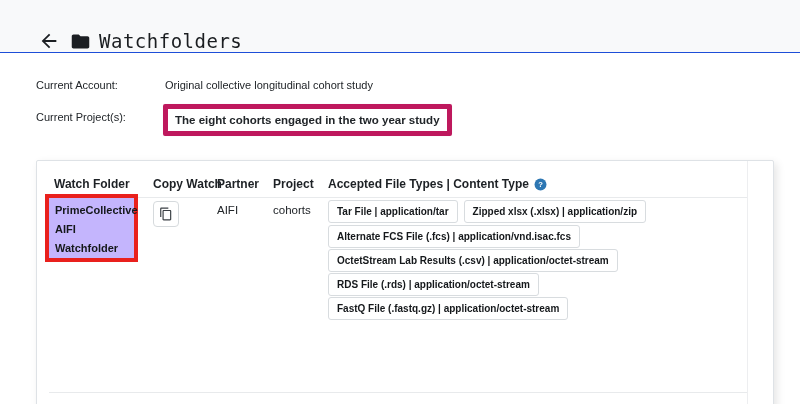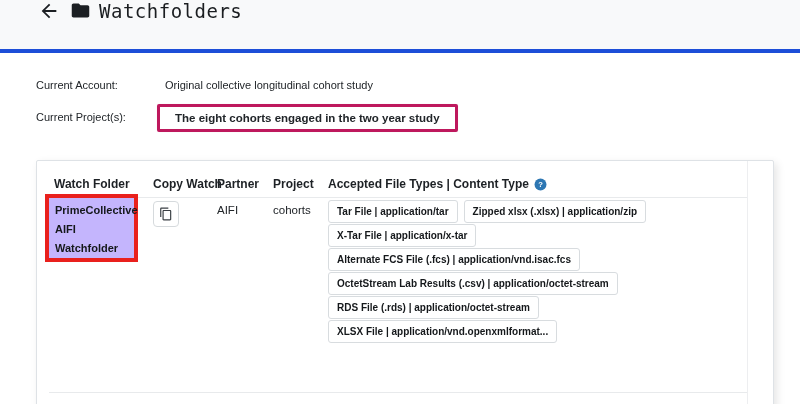--- a/index.html
+++ b/index.html
@@ -12,36 +12,36 @@
   }
   *{box-sizing:border-box;margin:0;padding:0;}
   body{margin:0;background:#fff;}
   .screen{
     position:relative;width:800px;height:404px;overflow:hidden;background:#fff;
     font-family:"Liberation Sans",sans-serif;color:var(--text-primary);
   }
   
   .topbar{
     position:absolute;left:0;top:0;width:800px;height:53px;
-    background:var(--topbar-bg);border-bottom:4px solid #1d4ed8;
-    display:flex;align-items:flex-start;padding-left:38px;gap:6px;
+    background:var(--topbar-bg);border-bottom:1px solid #1d4ed8;
+    display:flex;align-items:flex-end;padding-left:38px;gap:6px;
   }
   .back-btn{display:flex;align-items:center;justify-content:center;background:none;border:none;cursor:pointer;margin-right:4px;}
   .page-title{
     font-family:"DejaVu Sans Mono",monospace;font-size:19px;font-weight:500;
     letter-spacing:.5px;color:#1b1e21;margin-left:2px;
   }
   
   .lbl{position:absolute;font-size:11px;color:var(--text-primary);}
   .acct-label{left:36px;top:79px;}
   .acct-value{left:165px;top:79px;text-align:right;}
   .proj-label{left:36px;top:111px;}
   .proj-chip{
-    position:absolute;left:157px;top:104px;background:#fff;
-    border:3px solid #be185d;border-radius:2px;padding:5px 15px;
+    position:absolute;left:163px;top:104px;background:#fff;
+    border:5px solid #be185d;border-radius:2px;padding:5px 7px;
     font-size:11.5px;font-weight:700;white-space:nowrap;box-shadow:0 0 2px rgba(0,0,0,.05);
   }
   
   .card{
     position:absolute;left:36px;top:160px;width:738px;height:252px;
     background:#fff;border:1px solid var(--card-border);border-radius:2px;
     box-shadow:3px 3px 8px rgba(0,0,0,.10);
   }
   .th{position:absolute;top:16px;font-size:12px;font-weight:700;white-space:nowrap;color:#1d2125;text-align:center;}
   .th-wf{left:17px;} .th-cl{left:116px;} .th-pa{left:180px;} .th-pr{left:236px;}
@@ -130,32 +130,31 @@
 
     <span class="cell-text cell-partner">AIFI</span>
     <span class="cell-text cell-project">cohorts</span>
 
     <div class="chips">
       <div class="chip-row">
         <span class="chip">Tar File | application/tar</span>
         <span class="chip">Zipped xlsx (.xlsx) | application/zip</span>
       </div>
       <div class="chip-row">
-        <span class="chip">X-Tar File | application/x-tar</span>
       </div>
       <div class="chip-row">
         <span class="chip">Alternate FCS File (.fcs) | application/vnd.isac.fcs</span>
       </div>
       <div class="chip-row">
         <span class="chip">OctetStream Lab Results (.csv) | application/octet-stream</span>
       </div>
       <div class="chip-row">
         <span class="chip">RDS File (.rds) | application/octet-stream</span>
       </div>
       <div class="chip-row">
-        <span class="chip">XLSX File | application/vnd.openxmlformat...</span>
+        <span class="chip">FastQ File (.fastq.gz) | application/octet-stream</span>
       </div>
     </div>
 
     <div class="row-border"></div>
   </div>
 
 </div>
 
 </body></html>

